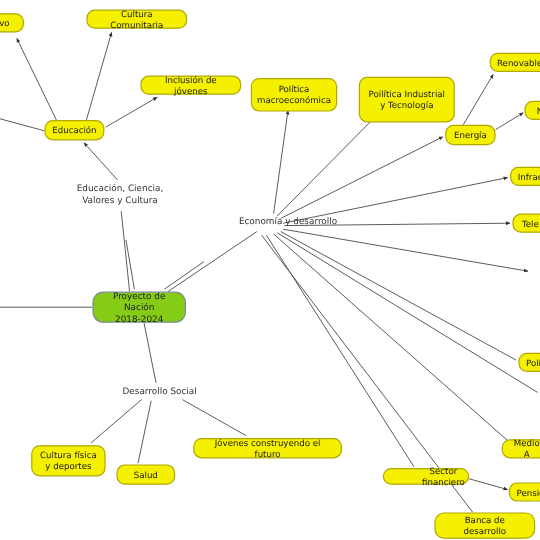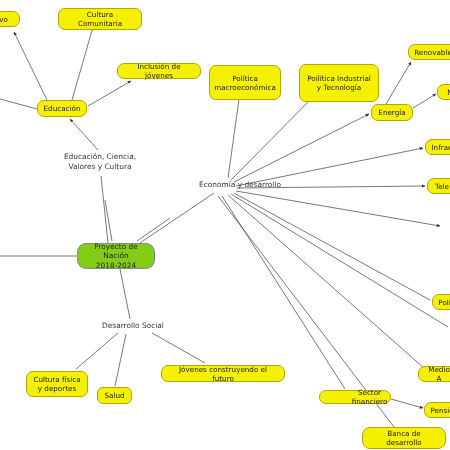--- a/index.html
+++ b/index.html
@@ -87,35 +87,35 @@
       </g>
   </svg>
   <div id="label-layer">
       <div class="node center" style="left: 77px; top: 243px; width: 78px; height: 26px;">Proyecto de Nación
 2018-2024</div>
       <div class="plain" style="left: 52px; top: 152px; width: 96px; height: 22px;">Educación, Ciencia,
 Valores y Cultura</div>
       <div class="plain" style="left: 196px; top: 180px; width: 88px; height: 11px;">Economía y desarrollo</div>
       <div class="plain" style="left: 96px; top: 321px; width: 74px; height: 11px;">Desarrollo Social</div>
       <div class="node" style="left: -22px; top: 11px; width: 42px; height: 16px;">ativo</div>
-      <div class="node" style="left: 58px; top: 8px; width: 84px; height: 22px;">Cultura Comunitaria</div>
+      <div class="node" style="left: 72px; top: 8px; width: 84px; height: 16px;">Cultura Comunitaria</div>
       <div class="node" style="left: 117px; top: 63px; width: 84px; height: 16px;">Inclusión de jóvenes</div>
       <div class="node" style="left: 37px; top: 100px; width: 50px; height: 17px;">Educación</div>
-      <div class="node" style="left: 209px; top: 65px; width: 72px; height: 35px;">Política
+      <div class="node" style="left: 209px; top: 65px; width: 72px; height: 28px;">Política
 macroeconómica</div>
       <div class="node" style="left: 299px; top: 64px; width: 80px; height: 38px;">Poilítica Industrial
 y Tecnología</div>
       <div class="node" style="left: 371px; top: 104px; width: 42px; height: 17px;">Energía</div>
       <div class="node" style="left: 408px; top: 44px; width: 50px; height: 16px;">Renovable</div>
       <div class="node" style="left: 437px; top: 84px; width: 26px; height: 16px;">N</div>
       <div class="node" style="left: 425px; top: 139px; width: 34px; height: 16px;">Infrae</div>
       <div class="node" style="left: 427px; top: 178px; width: 30px; height: 16px;">Tele</div>
       <div class="node" style="left: 432px; top: 294px; width: 28px; height: 16px;">Polít</div>
       <div class="node" style="left: 418px; top: 366px; width: 42px; height: 16px;">Medio A</div>
       <div class="node" style="left: 424px; top: 402px; width: 36px; height: 16px;">Pensio</div>
       <div class="node" style="left: 319px; top: 390px; width: 72px; height: 14px; padding-left: 35px;">Sector financiero</div>
       <div class="node" style="left: 362px; top: 427px; width: 84px; height: 22px; border-radius: 8px;">Banca de desarrollo</div>
       <div class="node" style="left: 26px; top: 371px; width: 62px; height: 26px;">Cultura física
 y deportes</div>
-      <div class="node" style="left: 97px; top: 387px; width: 35px; height: 17px; border-radius: 6px;">Salud</div>
+      <div class="node" style="left: 97px; top: 387px; width: 49px; height: 17px;">Salud</div>
       <div class="node" style="left: 161px; top: 365px; width: 124px; height: 17px;">Jóvenes construyendo el futuro</div>
     </div>
 </div>
 
 </body></html>

